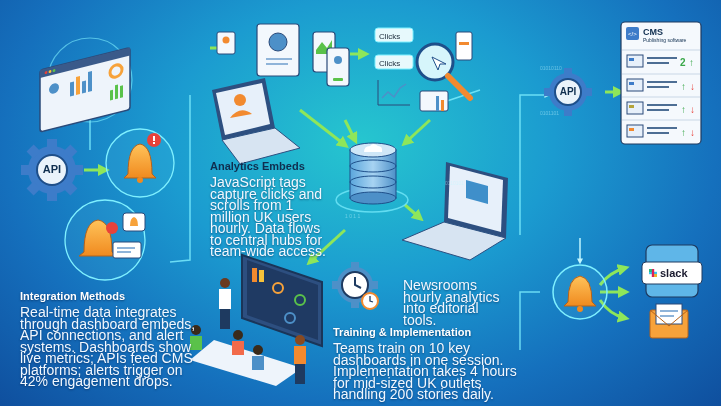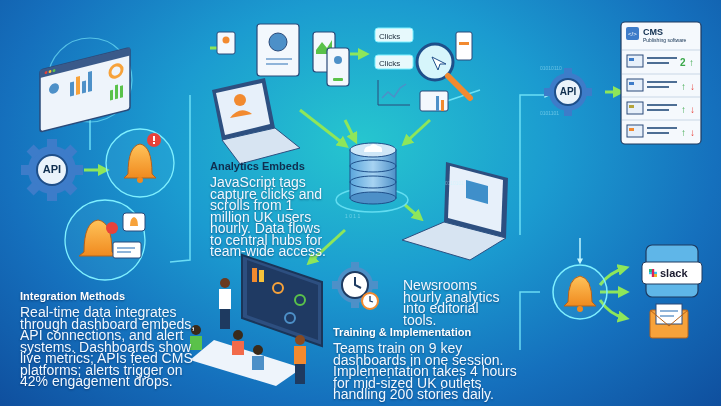--- a/index.html
+++ b/index.html
@@ -328,16 +328,16 @@
     <div class="desc">JavaScript tags capture clicks and scrolls from 1 million UK users hourly. Data flows to central hubs for team-wide access.</div>
   </div>
 
 
   <div class="block" style="left:403px;top:280px;width:110px;">
     <div class="desc">Newsrooms hourly analytics into editorial tools.</div>
   </div>
 
   <div class="block" style="left:333px;top:325px;width:190px;">
     <div class="title">Training &amp; Implementation</div>
-    <div class="desc">Teams train on 9 key dashboards in one session. Implementation takes 4 hours for mid-sized UK outlets handling 200 stories daily.</div>
+    <div class="desc">Teams train on 10 key dashboards in one session. Implementation takes 4 hours for mid-sized UK outlets handling 200 stories daily.</div>
   </div>
 
 </div>
 
 </body></html>

